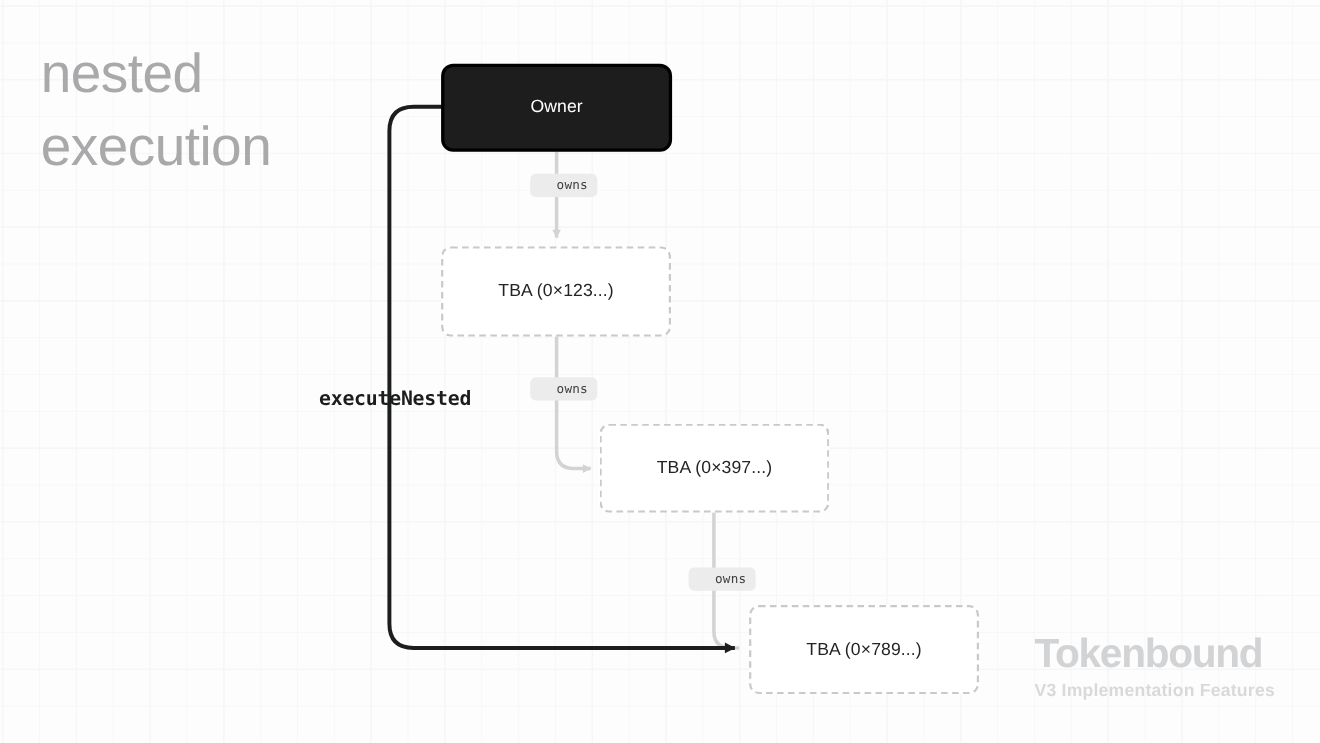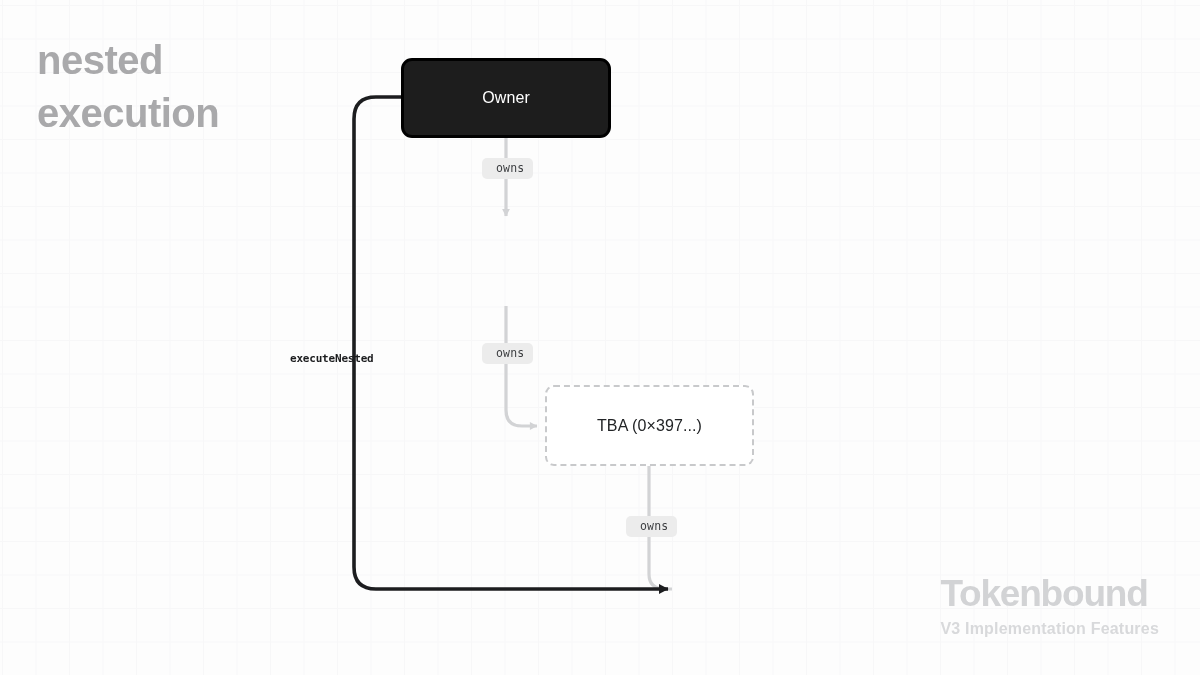--- a/index.html
+++ b/index.html
@@ -36,22 +36,22 @@
     top: 0;
     width: 1200px;
     height: 675px;
     pointer-events: none;
   }
 
   .title {
     position: absolute;
     left: 37px;
     top: 34px;
-    font-size: 40px;
-    font-weight: 700;
+    font-size: 50px;
+    font-weight: 400;
     line-height: 1.32;
     letter-spacing: -0.5px;
     color: #a9a9ab;
     white-space: pre-line;
   }
 
   .node {
     position: absolute;
     box-sizing: border-box;
     display: flex;
@@ -75,29 +75,29 @@
 
   .edge-label {
     position: absolute;
     box-sizing: border-box;
     background: #ececec;
     color: #3d3f42;
     border-radius: 5px;
     font-family: "DejaVu Sans Mono", monospace;
     font-size: 11.5px;
     letter-spacing: 0.2px;
-    padding: 5px 8px 4px 14px;
+    padding: 5px 8px 4px 24px;
     line-height: 1;
     white-space: nowrap;
   }
 
   .call-label {
     position: absolute;
     font-family: "DejaVu Sans Mono", monospace;
-    font-size: 11px;
+    font-size: 18px;
     font-weight: 700;
     color: #1c1d1f;
     letter-spacing: -0.2px;
     white-space: nowrap;
   }
 
   .watermark {
     position: absolute;
     text-align: left;
     color: #d3d4d6;
@@ -143,25 +143,31 @@
     <path d="M402,97 L376,97 Q354,97 354,119 L354,567 Q354,589 376,589 L668,589" fill="none" stroke="#1c1d1f" stroke-width="3.6" stroke-linecap="butt" marker-end="url(#arrow-black)"></path>
   </svg>
 
   <div class="title">nested
 execution</div>
 
   <div class="node node-owner" style="left:401px; top:58px; width:210px; height:80px;">
     <span>Owner</span>
   </div>
 
+  <div class="node node-tba" style="left:401px; top:224px; width:209px; height:82px;">
+    <span>TBA (0×123...)</span>
+  </div>
 
   <div class="node node-tba" style="left:545px; top:385px; width:209px; height:81px;">
     <span>TBA (0×397...)</span>
   </div>
 
+  <div class="node node-tba" style="left:681px; top:550px; width:209px; height:81px;">
+    <span>TBA (0×789...)</span>
+  </div>
 
   <div class="edge-label" style="left:482px; top:158px;">owns</div>
 
   <div class="edge-label" style="left:482px; top:343px;">owns</div>
 
   <div class="edge-label" style="left:626px; top:516px;">owns</div>
 
   <div class="call-label" style="left:290px; top:352px;">executeNested</div>
 
   <div class="watermark" style="right:41px; bottom:38px;">

